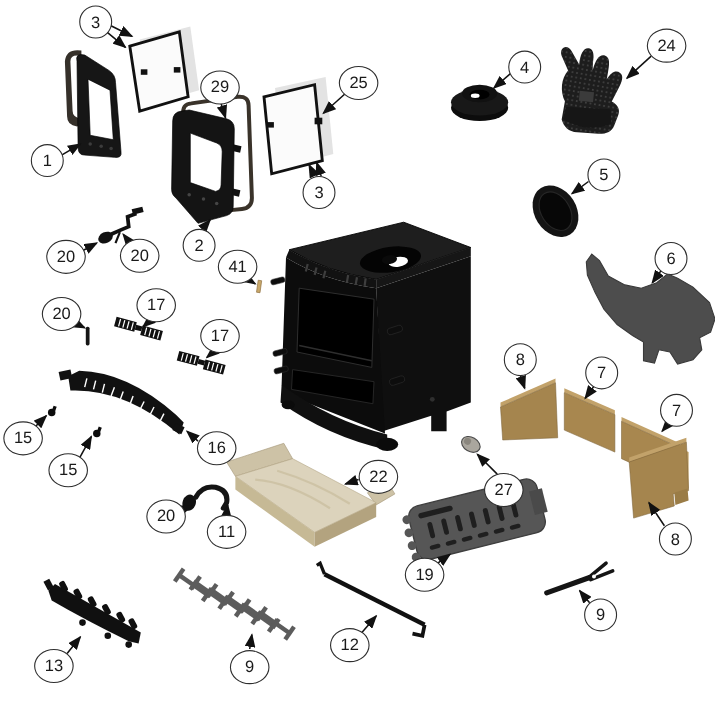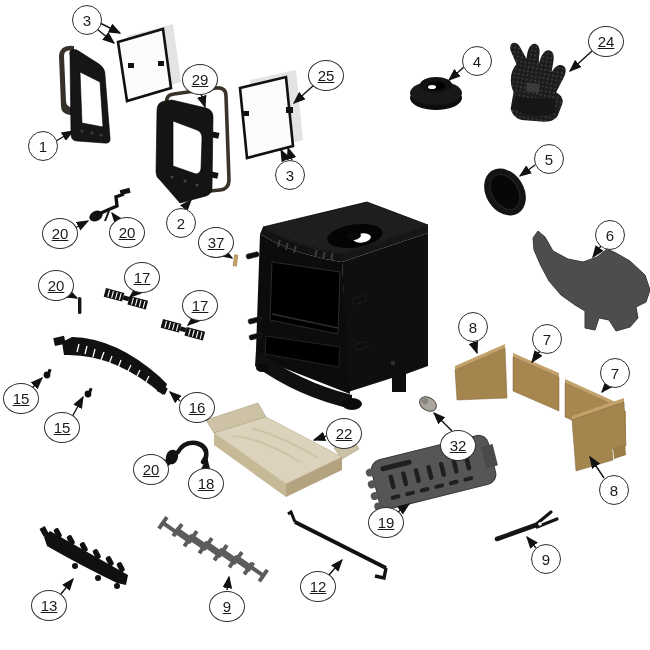--- a/index.html
+++ b/index.html
@@ -3,21 +3,21 @@
 <meta charset="utf-8">
 <style>
   html,body{margin:0;padding:0;background:#fff;}
   .stage{position:relative;width:650px;height:650px;background:#fff;overflow:hidden;
          font-family:"Liberation Sans",sans-serif;}
   .stage svg{position:absolute;left:0;top:0;}
   .co{position:absolute;display:flex;align-items:center;justify-content:center;
       background:#fff;border:1.4px solid #2e2e2e;border-radius:50%;
       font-size:15px;color:#1a1a1a;line-height:1;z-index:5;}
   .co.s1{width:28px;height:28px;}
-  .co.s2{width:34px;height:29px;text-decoration:underline;}
+  .co.s2{width:34px;height:29px;}
 </style>
 </head>
 <body>
 
 <div class="stage">
 
 <svg width="650" height="650" viewBox="0 0 650 650">
   <defs>
     <marker id="ah" markerWidth="9" markerHeight="7" refX="8" refY="3.5" orient="auto">
       <path d="M0,0 L9,3.5 L0,7 Z" fill="#111"></path>
@@ -367,30 +367,30 @@
   <div class="co s1" style="left:595px;top:220px">6</div>
   <div class="co s1" style="left:532px;top:324px">7</div>
   <div class="co s1" style="left:600px;top:358px">7</div>
   <div class="co s1" style="left:458px;top:312px">8</div>
   <div class="co s1" style="left:599px;top:475px">8</div>
   <div class="co s1" style="left:531px;top:544px">9</div>
   <div class="co s2" style="left:368px;top:507px">19</div>
   <div class="co s2" style="left:300px;top:571px">12</div>
   <div class="co s2" style="left:209px;top:591px">9</div>
   <div class="co s2" style="left:31px;top:590px">13</div>
-  <div class="co s2" style="left:188px;top:468px">18</div>
+  <div class="co s2" style="left:188px;top:468px">11</div>
   <div class="co s2" style="left:3px;top:383px">15</div>
   <div class="co s2" style="left:44px;top:412px">15</div>
   <div class="co s2" style="left:179px;top:392px">16</div>
   <div class="co s2" style="left:124px;top:262px">17</div>
   <div class="co s2" style="left:182px;top:290px">17</div>
   <div class="co s2" style="left:38px;top:270px">20</div>
   <div class="co s2" style="left:109px;top:217px">20</div>
   <div class="co s2" style="left:42px;top:218px">20</div>
   <div class="co s2" style="left:133px;top:454px">20</div>
   <div class="co s2" style="left:182px;top:64px">29</div>
   <div class="co s2" style="left:326px;top:418px">22</div>
-  <div class="co s2" style="left:440px;top:430px">32</div>
+  <div class="co s2" style="left:440px;top:430px">27</div>
   <div class="co s2" style="left:588px;top:26px">24</div>
   <div class="co s2" style="left:308px;top:60px">25</div>
-  <div class="co s2" style="left:198px;top:227px">37</div>
+  <div class="co s2" style="left:198px;top:227px">41</div>
 
 </div>
 
 </body></html>

